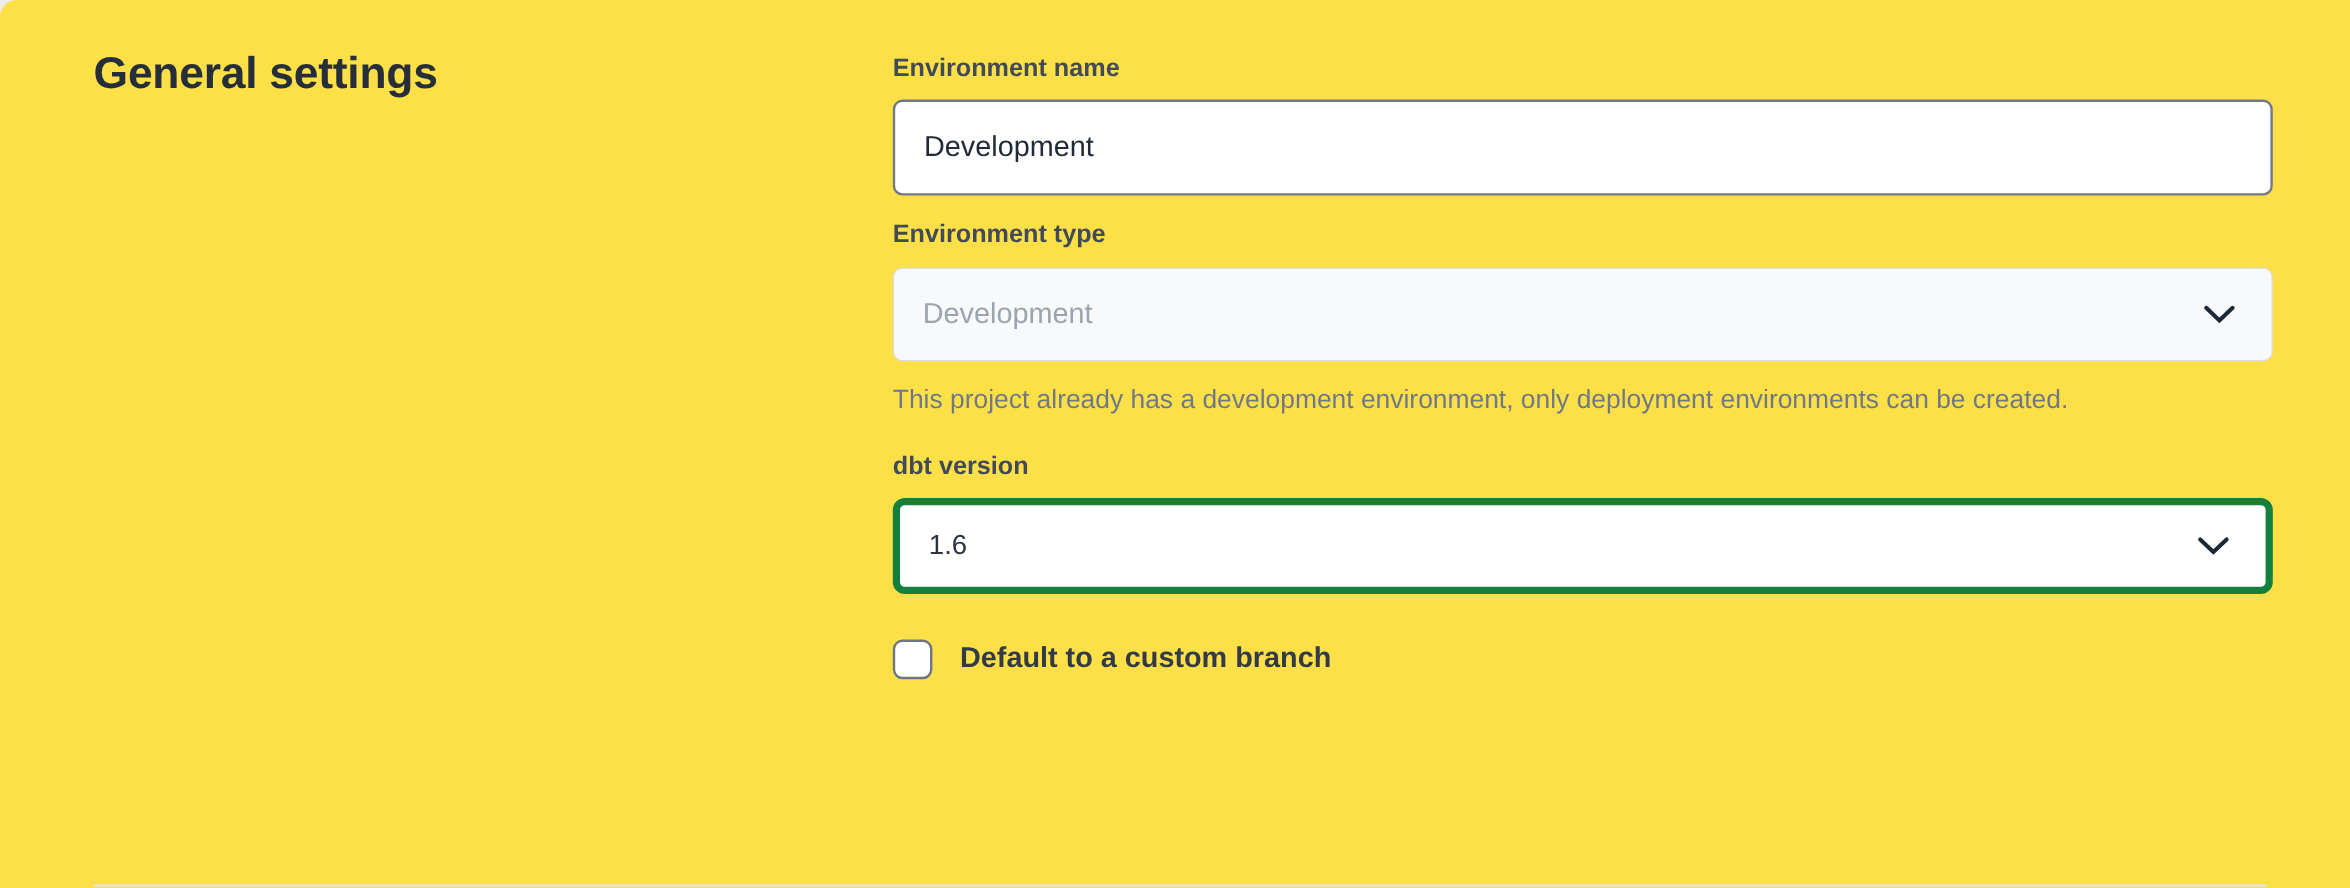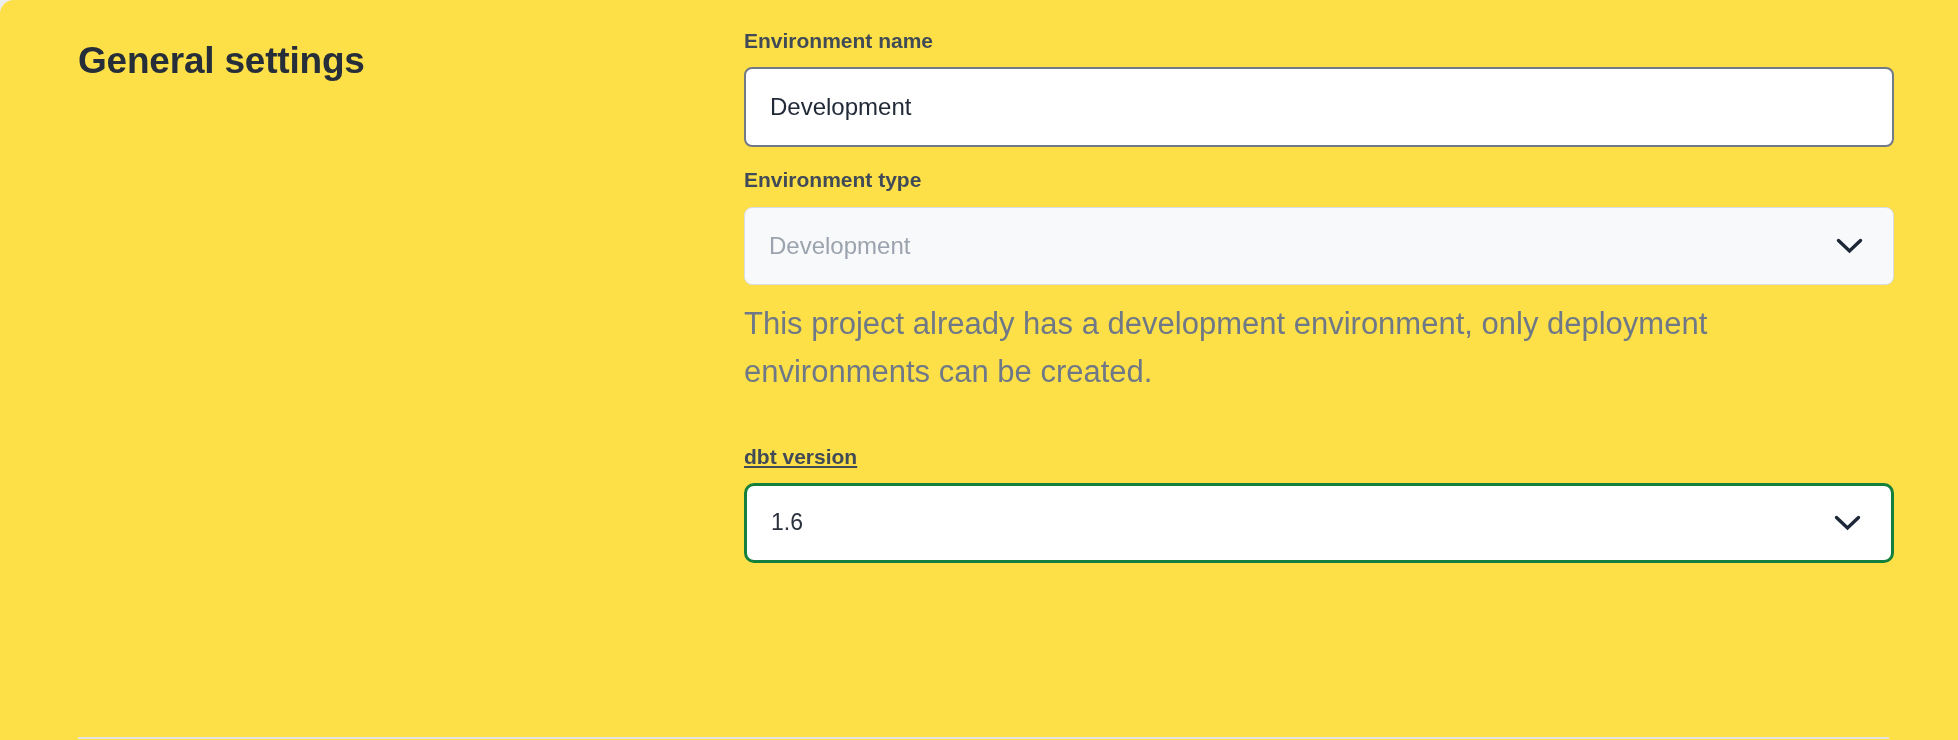--- a/index.html
+++ b/index.html
@@ -35,21 +35,21 @@
   .page-subtitle {
     margin: 15px 0 0 0;
     font-size: 25px;
     font-weight: 400;
     color: #4c5463;
   }
   
   .form-col {
     position: absolute;
     left: 744px;
-    top: 28px;
+    top: 44px;
     width: 1150px;
   }
   .field-label {
     display: block;
     font-size: 21px;
     font-weight: 700;
     color: #414a57;
     line-height: 1.25;
   }
   .text-input {
@@ -77,40 +77,40 @@
     font-size: 24px;
   }
   .select-box.disabled {
     background: #f8f9fa;
     border: 1.5px solid #d9dce1;
     color: #9ba3ae;
     cursor: default;
   }
   .select-box.focused {
     background: #ffffff;
-    border: 3px solid #15803d;
+    border: 6px solid #15803d;
     border-radius: 10px;
     height: 80px;
     color: #2b313c;
     font-size: 23px;
     cursor: pointer;
   }
   .chevron {
     flex: 0 0 auto;
     display: block;
   }
   .help-text {
     margin: 15px 0 0 0;
     max-width: 1060px;
-    font-size: 31px;
+    font-size: 22px;
     line-height: 1.55;
     color: #6f7887;
   }
   .label-gap { margin-top: 20px; }
-  .label-gap-lg { margin-top: 48px; text-decoration: underline; }
+  .label-gap-lg { margin-top: 26px; }
   .checkbox-row {
     margin-top: 38px;
     display: flex;
     align-items: center;
     gap: 23px;
   }
   .checkbox {
     width: 33px;
     height: 33px;
     border: 2px solid #6e7685;
@@ -158,17 +158,21 @@
     <p class="help-text">This project already has a development environment, only deployment environments can be created.</p>
 
     <label class="field-label label-gap-lg">dbt version</label>
     <div class="select-box focused">
       <span>1.6</span>
       <svg class="chevron" width="27" height="16" viewBox="0 0 27 16">
         <path d="M2.5 2.5 L13.5 13 L24.5 2.5" fill="none" stroke="#1c2737" stroke-width="3.4" stroke-linecap="round" stroke-linejoin="miter"></path>
       </svg>
     </div>
 
+    <div class="checkbox-row">
+      <span class="checkbox" role="checkbox" aria-checked="false"></span>
+      <span class="checkbox-label">Default to a custom branch</span>
+    </div>
 
   </div>
 
   <div class="divider"></div>
 </div>
 
 </body></html>

